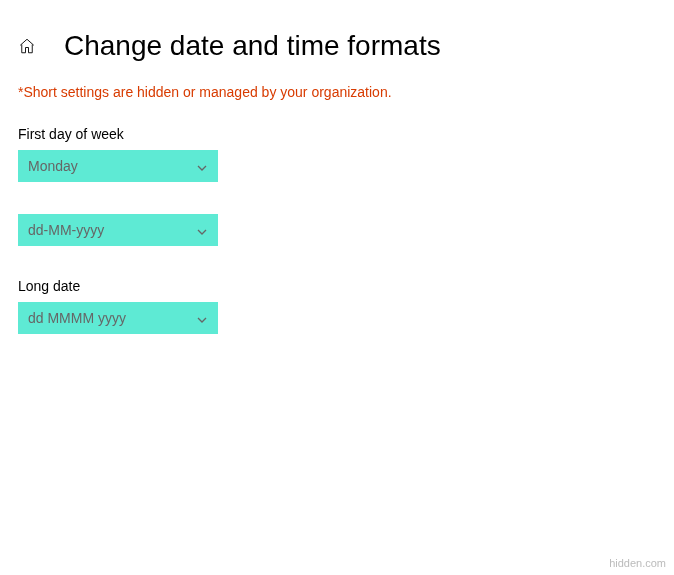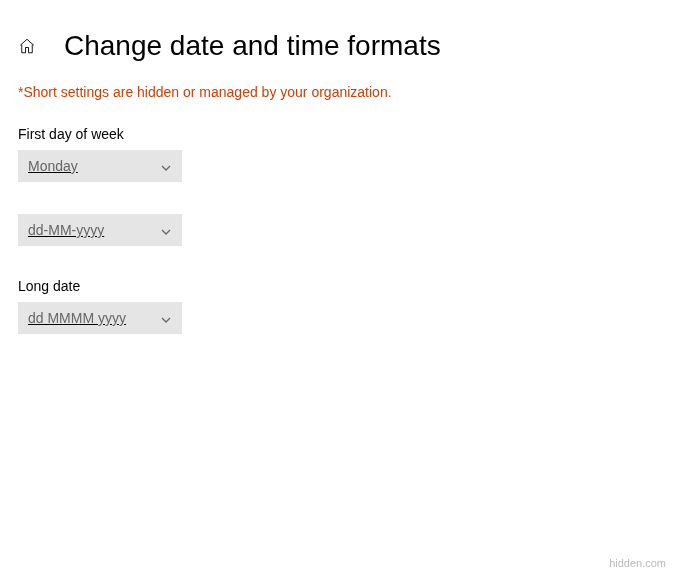--- a/index.html
+++ b/index.html
@@ -49,30 +49,29 @@
       margin-bottom: 32px;
     }
     .field-label {
       font-size: 14px;
       font-weight: 400;
       color: #000;
       margin-bottom: 8px;
       display: block;
     }
     .select-box {
-      width: 164px;
+      width: 200px;
       height: 32px;
-      background: #e5e5e5;
+      background: #5eead4;
       display: flex;
       align-items: center;
       justify-content: space-between;
       padding: 0 10px;
       border: none;
       cursor: default;
-      text-decoration: underline;
     }
     .select-value {
       font-size: 14px;
       color: #666666;
       font-weight: 400;
     }
     .chevron {
       width: 12px;
       height: 12px;
       flex-shrink: 0;

